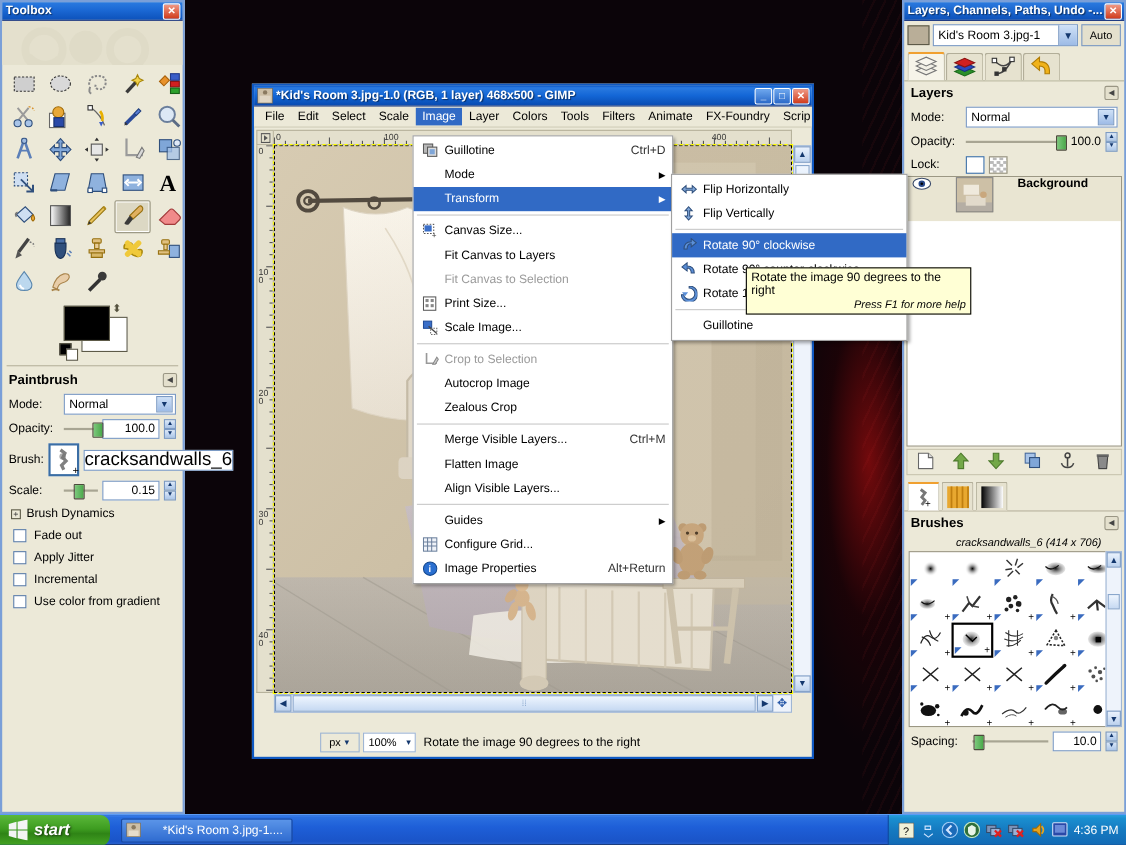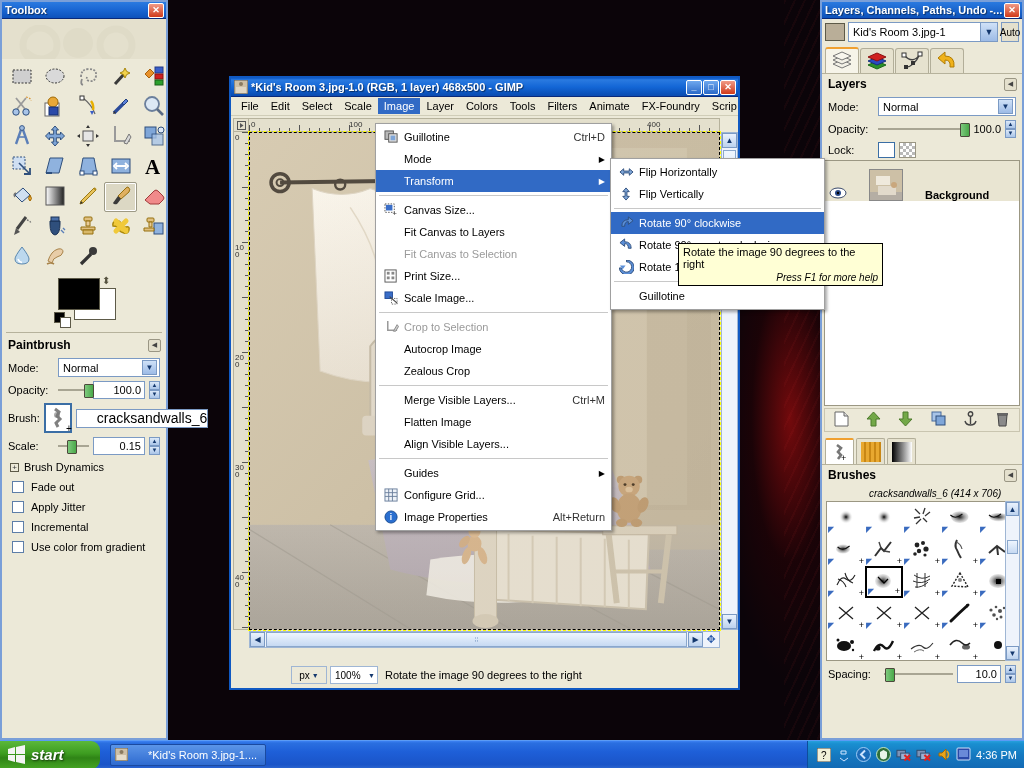--- a/index.html
+++ b/index.html
@@ -81,22 +81,22 @@
   .slider .track { position:absolute; left:0; right:0; top:6px; height:2px; background:#a8a593; }
   .slider .knob { position:absolute; top:1px; width:10px; height:14px;
      background:linear-gradient(90deg,#7ec97e,#49a849); border:1px solid #4c4a3c; border-radius:1px; }
   .numbox { width:52px; height:18px; background:#fff; border:1px solid #7b9ac4;
      font-size:11px; display:flex; align-items:center; justify-content:flex-end; padding-right:3px; }
   .spin { width:11px; height:18px; display:flex; flex-direction:column; }
   .spin i { flex:1; background:linear-gradient(180deg,#dce9f9,#aac5e8); border:1px solid #7b9ac4;
      font-style:normal; font-size:6px; color:#14386e; text-align:center; line-height:7px; }
   .brushprev { width:32px; height:30px; background:#fff; border:2px solid #3b6ea5; position:relative;
      display:flex; align-items:center; justify-content:center; }
-  .brushname { flex:1; height:19px; background:#fff; border:1px solid #7b9ac4; font-size:14px;
-     display:flex; align-items:center; padding-left:20px; }
+  .brushname { flex:1; height:19px; background:#fff; border:1px solid #7b9ac4; font-size:17px;
+     display:flex; align-items:center; padding-left:0; }
   .expander { display:flex; align-items:center; gap:5px; padding:4px 0 4px 8px; font-size:11px; }
   .exp-box { width:9px; height:9px; border:1px solid #5d5a48; background:#ece9d8;
      font-size:8px; line-height:7px; text-align:center; color:#333;}
   .chkrow { display:flex; align-items:center; gap:7px; padding:4px 0 4px 10px; font-size:11px; }
   .chkbox { width:12px; height:12px; background:#fff; border:1px solid #5d7ea8; }
 
   
   #imgwin { left:229px; top:76px; width:511px; height:614px; border:2px solid #1059c2; background:#ece9d8; }
   #imgwin .titlebar { height:19px; }
   .menubar { height:19px; display:flex; align-items:center; background:#ece9d8;
@@ -149,28 +149,28 @@
 
   
   #dock { left:820px; top:0; width:204px; height:740px; border:2px solid #7a9fd8; background:#ece9d8; }
   #dock .titlebar { height:17px; background:linear-gradient(180deg,#2a7ae0,#0d52bb); }
   .imgsel { display:flex; align-items:center; gap:3px; padding:3px 3px; }
   .imgthumb { width:20px; height:18px; border:1px solid #5d5a48; background:#b9ae98; flex:none; }
   .imgname { flex:1; height:20px; background:#fff; border:1px solid #7b9ac4; display:flex; align-items:center;
      font-size:11px; padding-left:4px; }
   .imgname .arr { margin-left:auto; width:17px; height:18px; background:linear-gradient(180deg,#cfe1f7,#9dbbe6);
      border-left:1px solid #7b9ac4; display:flex; align-items:center; justify-content:center; color:#14386e; font-size:9px;}
-  .autobtn { width:18px; height:20px; background:#e4e0cd; border:1px solid #7b9ac4;
+  .autobtn { width:36px; height:20px; background:#e4e0cd; border:1px solid #7b9ac4;
      font-size:10px; display:flex; align-items:center; justify-content:center; }
   .docktabs { display:flex; gap:1px; padding:2px 2px 0 3px; height:28px; align-items:flex-end; }
   .dtab { width:34px; height:25px; background:#e6e2cf; border:1px solid #b2ae99; border-bottom:0;
      border-radius:3px 3px 0 0; display:flex; align-items:center; justify-content:center; }
   .dtab.sel { background:#f6f4e9; border-top:2px solid #f0a030; height:26px; }
   .layerlist { background:#fff; border:1px solid #9b9783; margin:0 2px; height:246px; position:relative; }
-  .layerrow { display:flex; align-items:flex-end; height:40px; background:#e9e5d2; padding:0 4px; gap:22px; }
+  .layerrow { display:flex; align-items:flex-start; height:40px; background:#e9e5d2; padding:0 4px; gap:22px; }
   .lthumb { width:34px; height:32px; border:1px solid #888; background:#b9ae98; }
   .lname { font-weight:bold; font-size:11px; }
   .dock-toolbar { display:flex; align-items:center; justify-content:space-around;
      height:24px; margin:2px; border:1px solid #c9c5b0; }
   .brushtabs { display:flex; gap:2px; padding:3px 0 0 3px; height:30px; align-items:flex-end;}
   .btab { width:29px; height:26px; border:1px solid #b2ae99; border-bottom:0; border-radius:2px 2px 0 0;
      background:#e6e2cf; display:flex; align-items:center; justify-content:center; }
   .btab.sel { background:#fff; border-top:2px solid #f0a030; }
   .bgrid { background:#fff; border:1px solid #9b9783; margin:0 2px; height:160px; position:relative; overflow:hidden;
      display:grid; grid-template-columns:repeat(5,1fr); grid-auto-rows:32px; }

